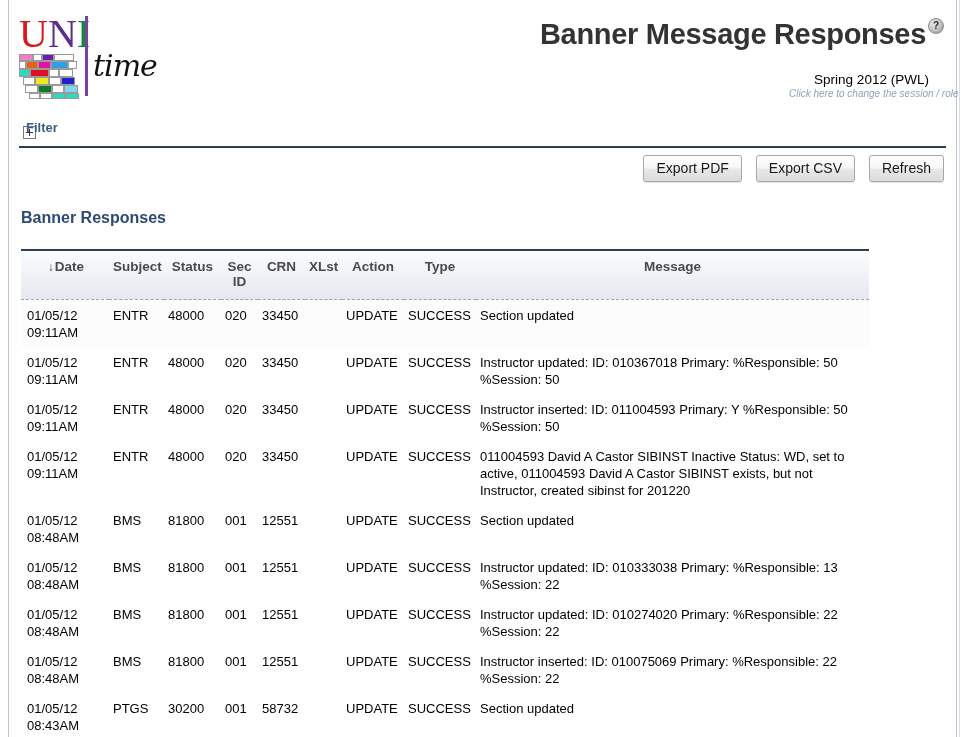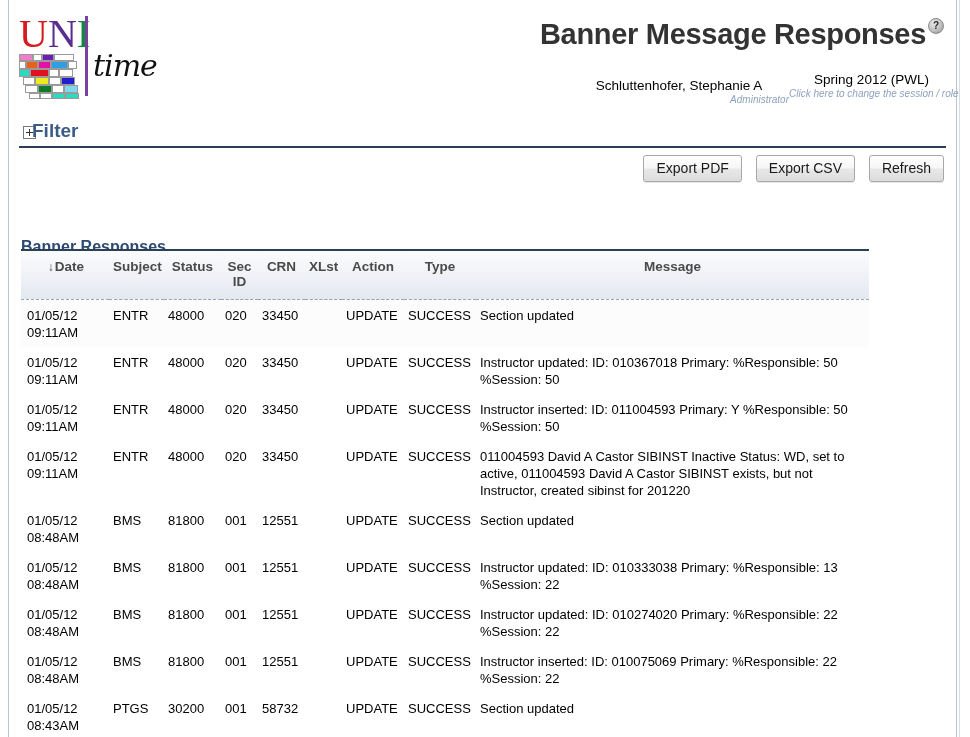--- a/index.html
+++ b/index.html
@@ -144,22 +144,22 @@
   }
   #filter-toggle:before, #filter-toggle:after {
     content: "";
     position: absolute;
     background: #333;
   }
   #filter-toggle:before { left: 2px; top: 5px; width: 7px; height: 1px; }
   #filter-toggle:after  { left: 5px; top: 2px; width: 1px; height: 7px; }
   #filter-label {
     position: absolute;
-    left: 13px; top: -2px;
-    font-size: 19px;
+    left: 7px; top: -2px;
+    font-size: 13px;
     font-weight: bold;
     color: #3c5c86;
   }
   #filter-rule {
     position: absolute;
     left: 10px; top: 146px; right: 10px;
     height: 2px;
     border-top: 2px solid #2b3f57;
   }
 
@@ -179,21 +179,21 @@
     border-radius: 3px;
     background: linear-gradient(to bottom, #ffffff 0%, #f6f6f6 48%, #e8e8e8 52%, #dcdcdc 100%);
     box-shadow: 0 1px 0 rgba(0,0,0,0.10);
     cursor: pointer;
     white-space: nowrap;
   }
 
   
   #table-title {
     position: absolute;
-    left: 12px; top: 238px;
+    left: 12px; top: 209px;
     font-size: 16px;
     font-weight: bold;
     color: #2c4a72;
   }
   #table-title-rule {
     position: absolute;
     left: 12px; top: 249px;
     width: 848px;
     border-top: 2px solid #2b3f57;
   }
@@ -285,24 +285,20 @@
             <div class="cell" style="left: 10px; top: 39px; width: 11px; height: 6px; background: rgb(255, 255, 255);"></div>
             <div class="cell" style="left: 21px; top: 39px; width: 12px; height: 6px; background: rgb(255, 255, 255);"></div>
             <div class="cell" style="left: 33px; top: 39px; width: 13px; height: 6px; background: rgb(45, 218, 192);"></div>
             <div class="cell" style="left: 46px; top: 39px; width: 14px; height: 6px; background: rgb(45, 218, 192);"></div>
           </div>
         <div class="bar"></div>
         <div class="time">time</div>
       </div>
       <div id="help-badge">?</div>
 
-      <div id="user-block">
-        <div class="hdr-main">Schluttenhofer, Stephanie A</div>
-        <div class="hdr-sub">Administrator</div>
-      </div>
 
       <div id="session-block">
         <div class="hdr-main">Spring 2012 (PWL)</div>
         <div class="hdr-sub">Click here to change the session / role.</div>
       </div>
     </div>
 
     <div id="filter-row">
       <div id="filter-toggle"></div>
       <div id="filter-label">Filter</div>

